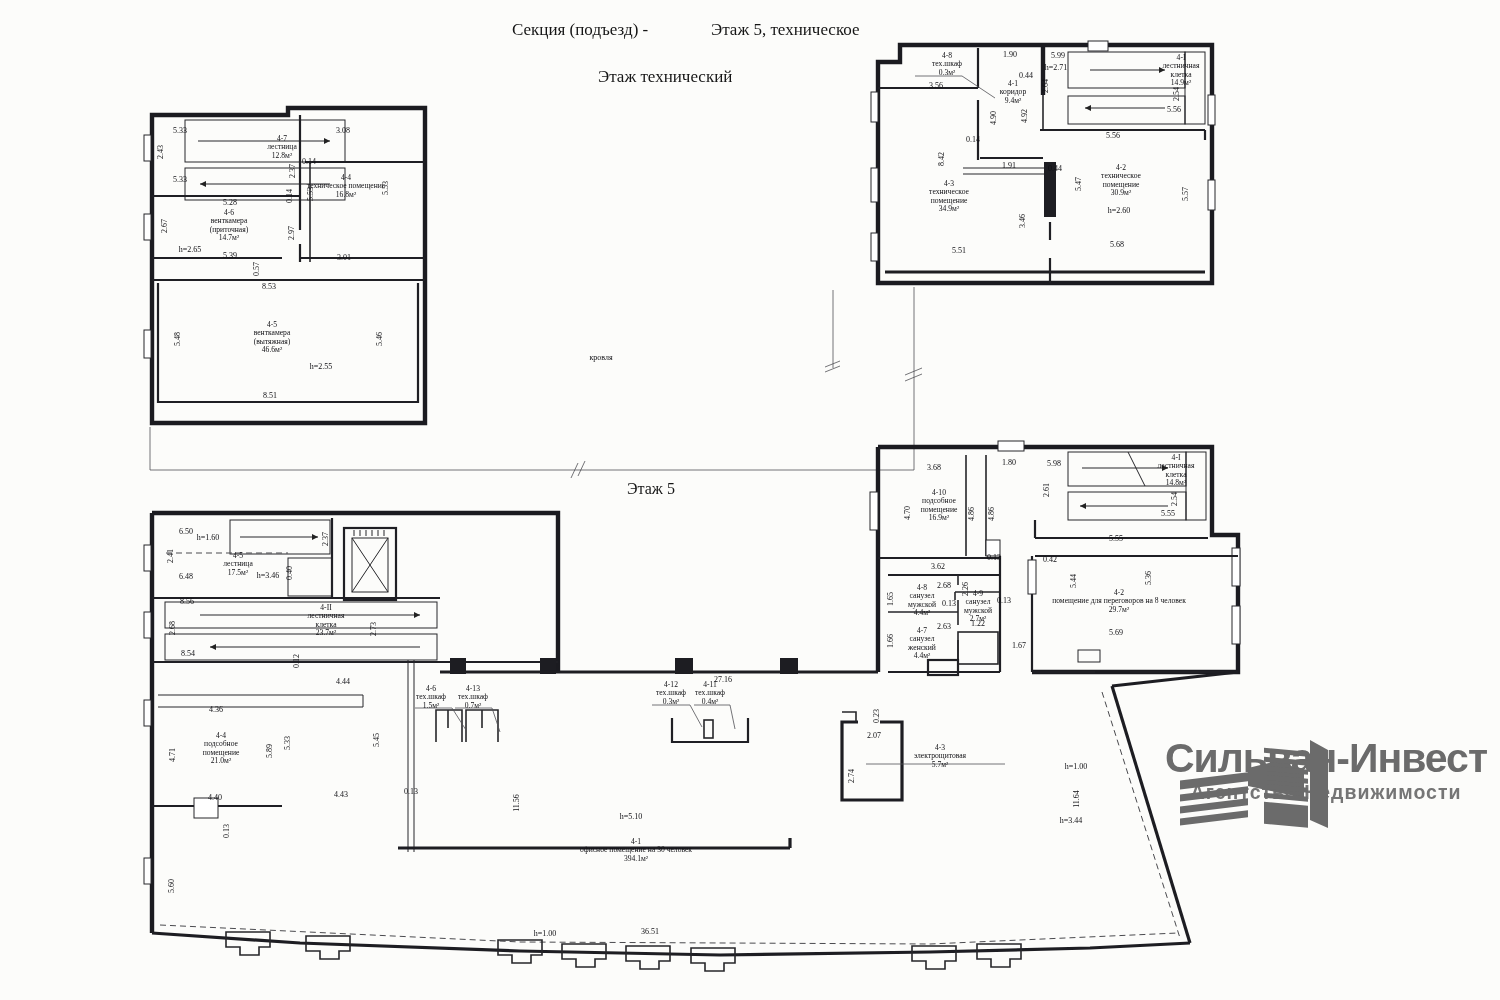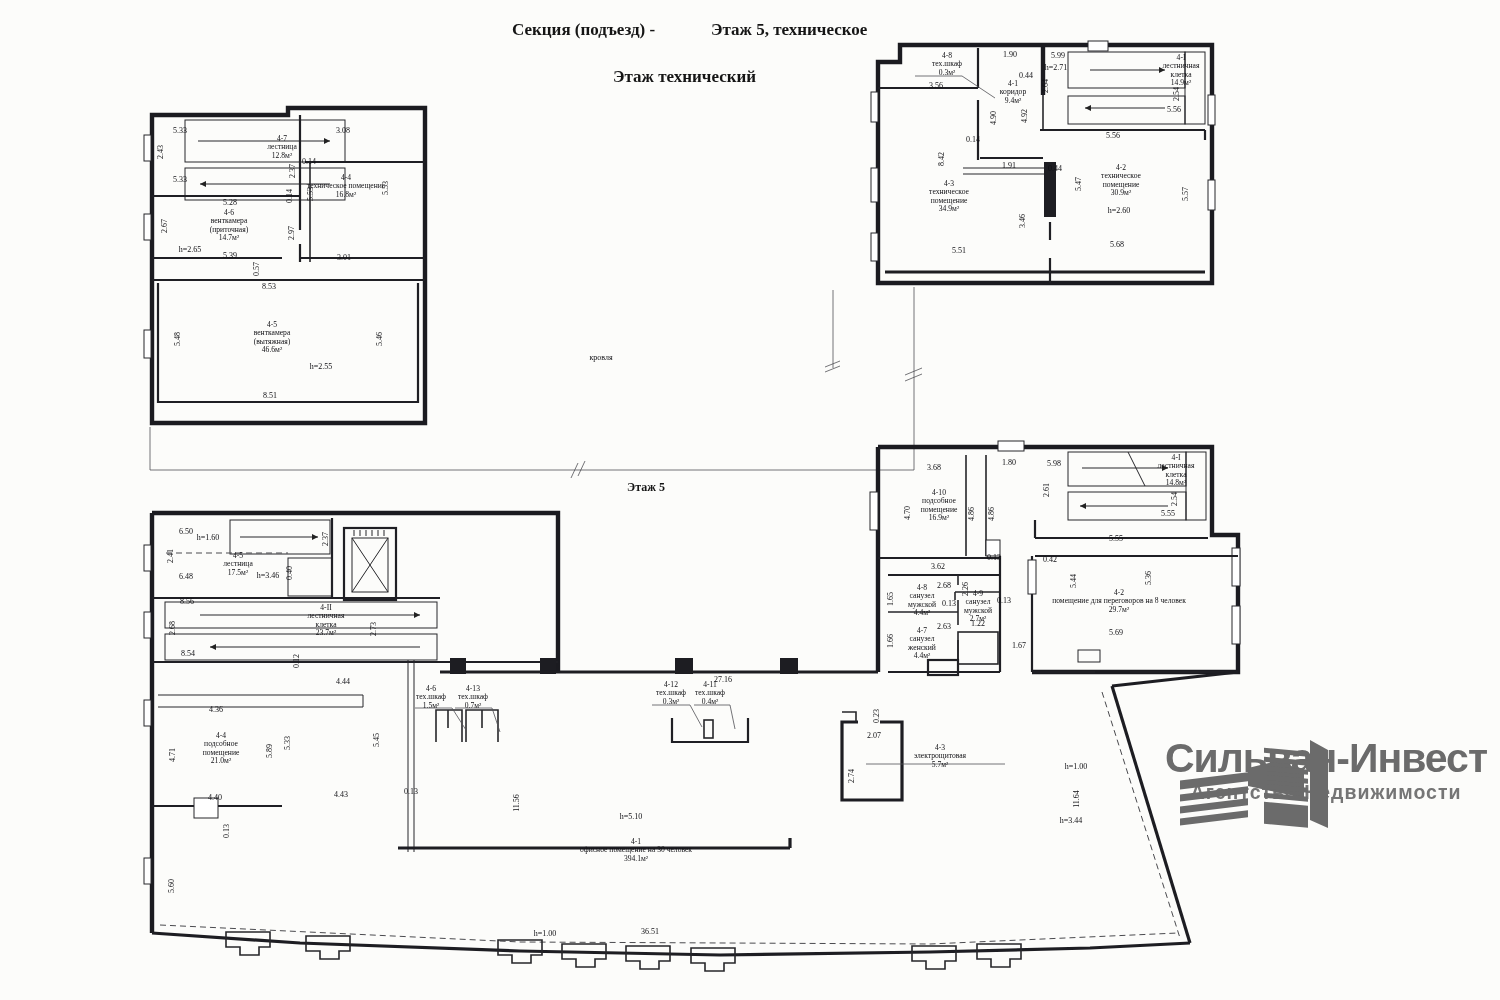--- a/index.html
+++ b/index.html
@@ -1,18 +1,18 @@
 <!DOCTYPE html>
 <html><head>
 <meta charset="utf-8">
 <style>
   html,body{margin:0;padding:0;width:1500px;height:1000px;background:#fbfbf8;overflow:hidden;
     font-family:"Liberation Serif", serif;}
   .stage{position:relative;width:1500px;height:1000px;background:#fcfcfa;}
-  .title{position:absolute;color:#151515;font-size:17px;white-space:nowrap;font-weight:bold;}
+  .title{position:absolute;color:#151515;font-size:17px;white-space:nowrap;}
   svg{position:absolute;left:0;top:0}
   .w1{stroke:#26262a;stroke-width:1;fill:none}
   .w15{stroke:#26262a;stroke-width:1.6;fill:none}
   .w2{stroke:#1f1f24;stroke-width:2.2;fill:none}
   .w3{stroke:#1d1d22;stroke-width:3.2;fill:none}
   .w4{stroke:#1b1b20;stroke-width:4.4;fill:none}
   .blk{fill:#1d1d22;stroke:none}
   .win{fill:#ffffff;stroke:#26262a;stroke-width:1}
   .dash{stroke:#4a4a4e;stroke-width:1;fill:none;stroke-dasharray:6 4}
   .thin{stroke:#515156;stroke-width:.8;fill:none}
@@ -24,22 +24,22 @@
   .logo-sub{font-family:"Liberation Sans", sans-serif;font-weight:bold;font-size:19.5px;
     letter-spacing:1px;color:#757575;margin-top:2px;white-space:nowrap;}
 </style>
 </head>
 <body>
 
 <div class="stage">
 
   <div class="title" style="left:512px;top:20px">Секция (подъезд) -</div>
   <div class="title" style="left:711px;top:20px">Этаж  5, техническое</div>
-  <div class="title" style="left:613px;top:67px">Этаж  технический</div>
-  <div class="title" style="left:627px;top:480px;font-size:12px">Этаж  5</div>
+  <div class="title" style="left:598px;top:67px">Этаж  технический</div>
+  <div class="title" style="left:627px;top:480px;font-size:16px">Этаж  5</div>
 
   <svg width="1500" height="1000" viewBox="0 0 1500 1000">
     <defs>
       <pattern id="tread" width="12" height="8" patternUnits="userSpaceOnUse">
         <path d="M0 0 V8" stroke="#333" stroke-width="1"></path>
       </pattern>
       <marker id="arr" markerWidth="8" markerHeight="8" refX="6" refY="3" orient="auto">
         <path d="M0 0 L6 3 L0 6 Z" fill="#222"></path>
       </marker>
       <g id="pierg">

